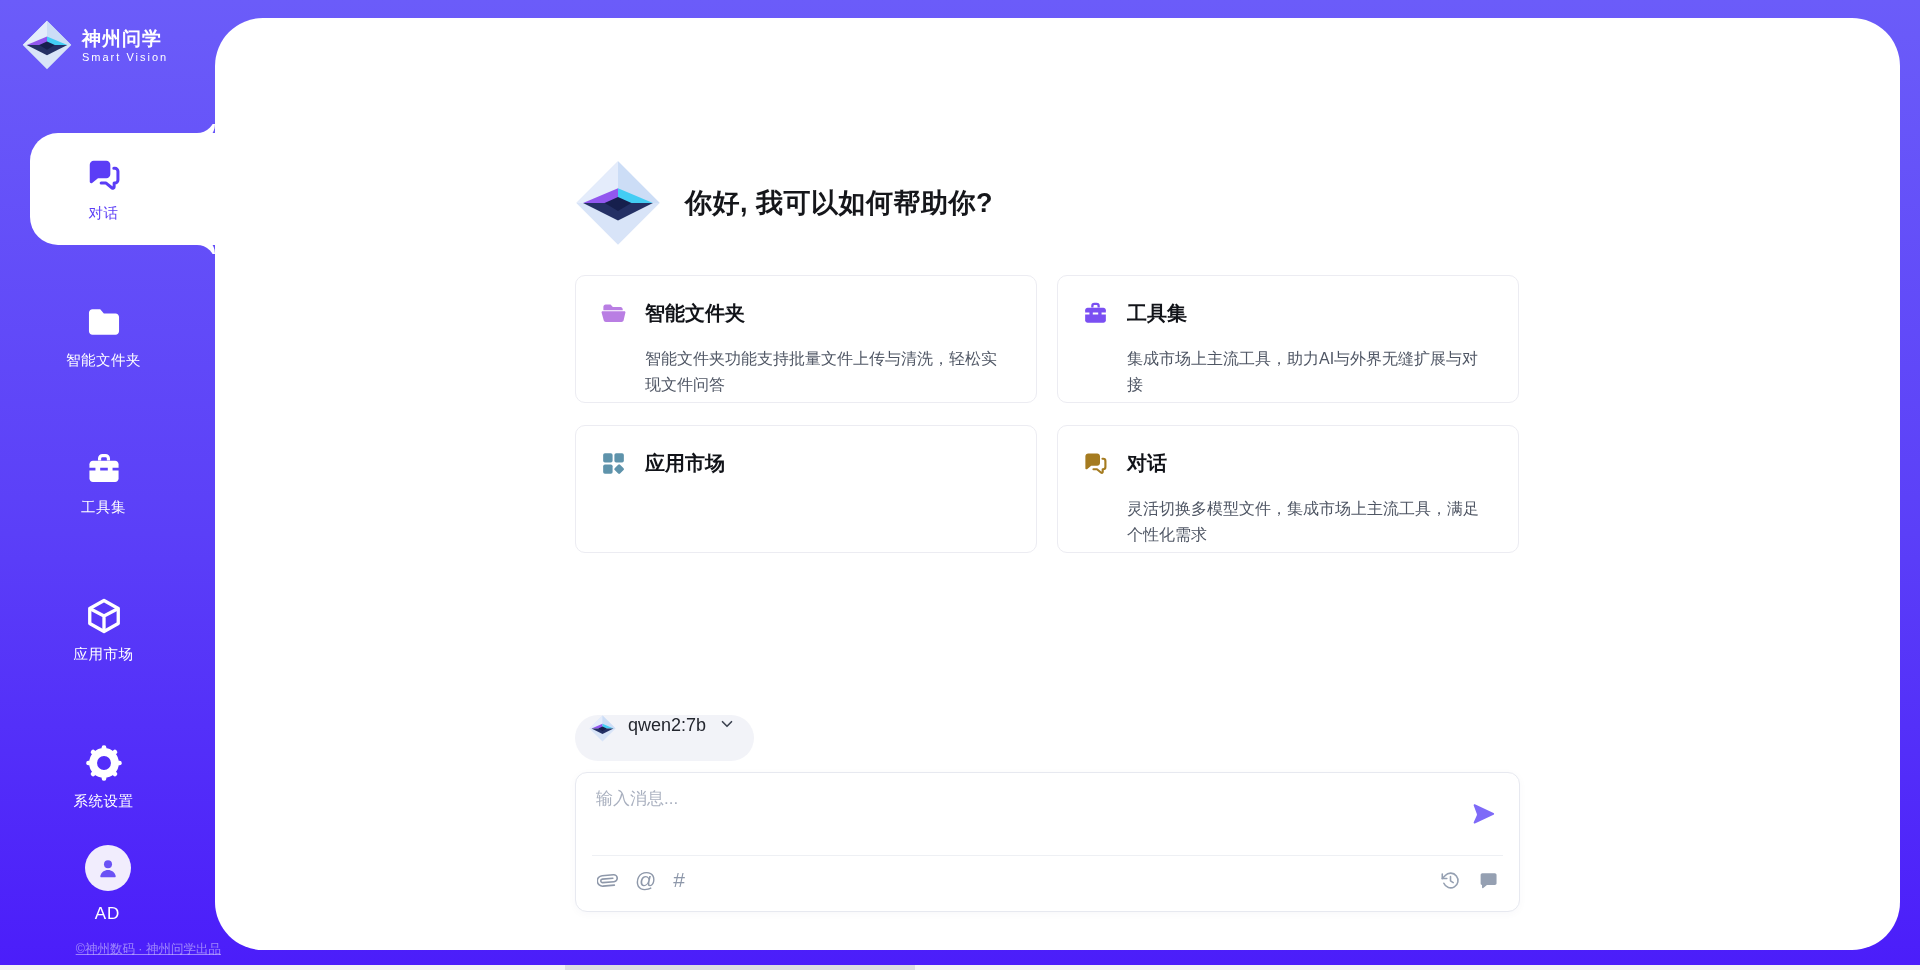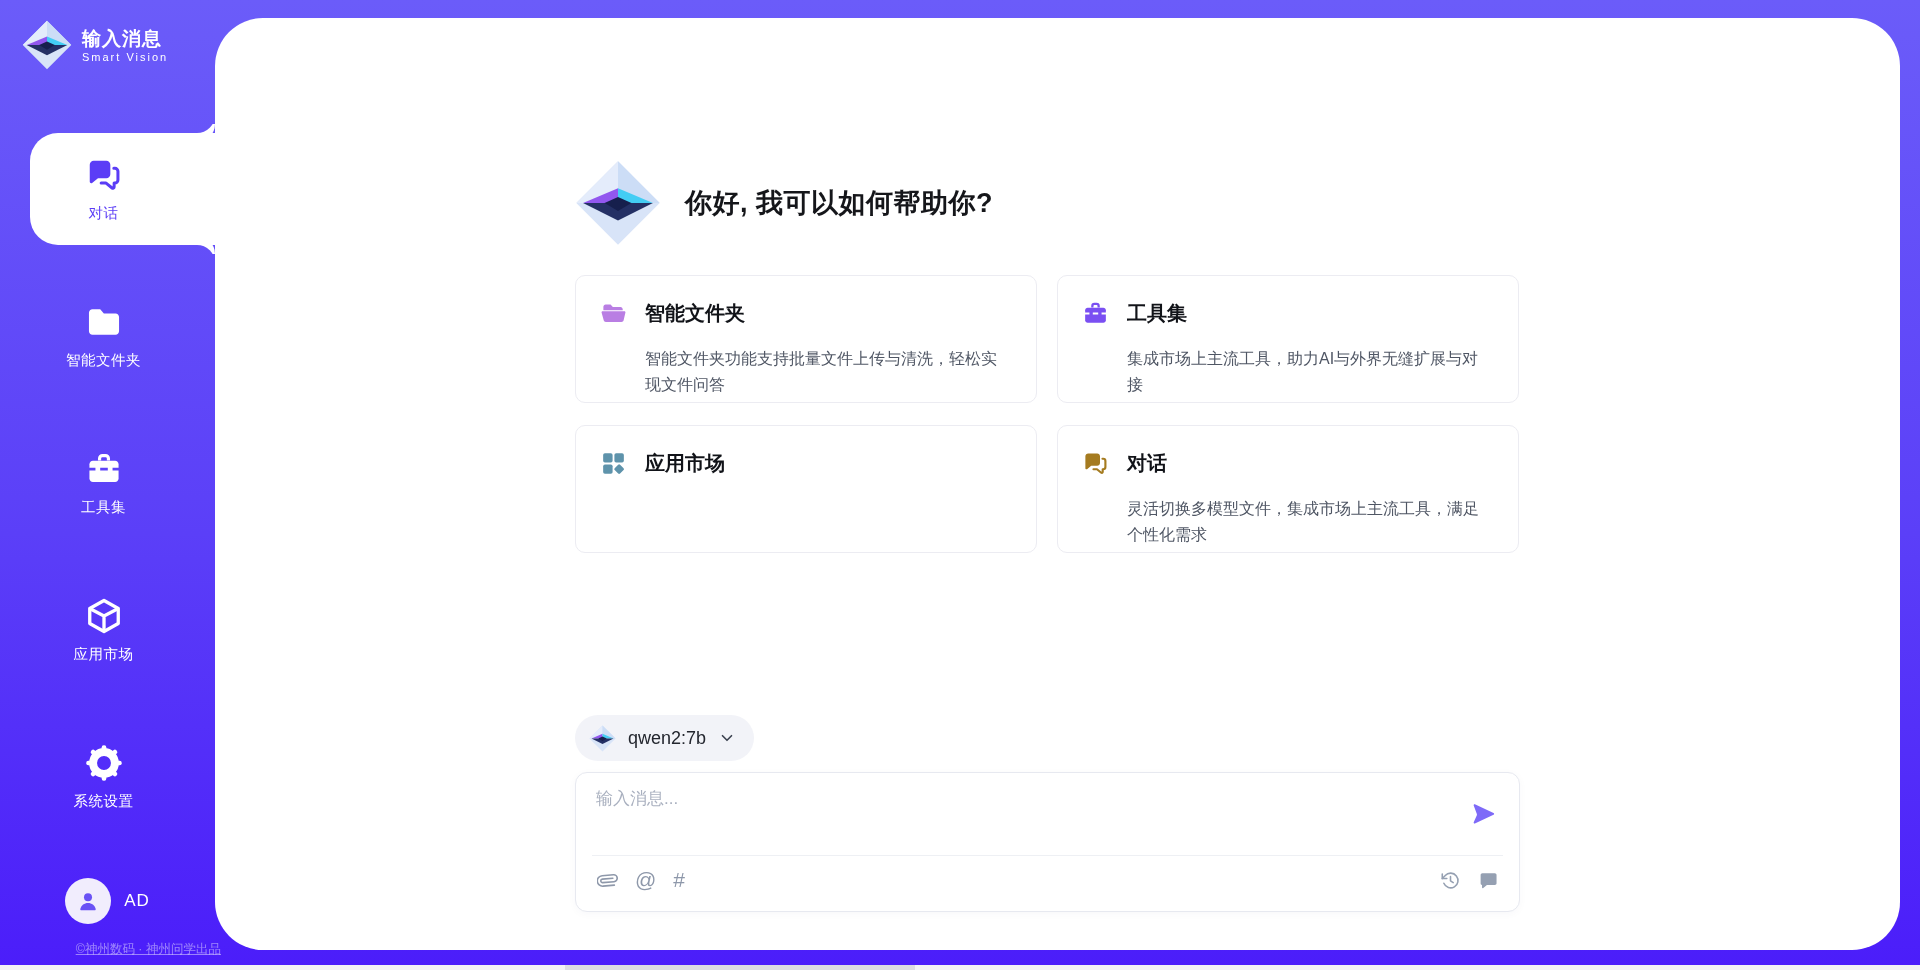--- a/index.html
+++ b/index.html
@@ -20,21 +20,21 @@
     color:#fff; border-radius:28px 0 0 28px; }
   .nav-item .nav-icon { width:40px; height:40px; display:flex; align-items:center; justify-content:center; }
   .nav-item .nav-icon svg { width:38px; height:38px; }
   .nav-label { font-size:14.5px; letter-spacing:.5px; }
   .nav-item.active { background:#fff; color:#5b3df6; }
   .nav-item.active::before, .nav-item.active::after { content:""; position:absolute; right:0; width:18px; height:18px; }
   .nav-item.active::before { top:-18px; border-bottom-right-radius:18px; box-shadow:0 9px 0 0 #fff; }
   .nav-item.active::after  { bottom:-18px; border-top-right-radius:18px; box-shadow:0 -9px 0 0 #fff; }
 
   .user-row { position:absolute; bottom:46px; left:0; width:215px; display:flex; align-items:center;
-    justify-content:center; gap:13px; }
+    justify-content:center; gap:13px;flex-direction:column; }
   .avatar { width:46px; height:46px; border-radius:50%; background:#f1edfd; display:flex;
     align-items:center; justify-content:center; }
   .avatar svg { width:26px; height:26px; color:#6a52f5; }
   .user-name { color:#fff; font-size:17px; letter-spacing:1px; }
   .side-footer { position:absolute; bottom:12px; left:6px; width:215px; text-align:right;
     color:rgba(255,255,255,.45); font-size:12.5px; white-space:nowrap;text-decoration:underline; }
 
   
   .panel { position:absolute; left:215px; top:18px; right:20px; bottom:20px; background:#fff;
     border-radius:48px; z-index:1;padding-left:12px; }
@@ -46,21 +46,21 @@
 
   .cards { position:absolute; top:257px; left:0; display:grid; grid-template-columns:462px 462px;
     grid-auto-rows:128px; column-gap:20px; row-gap:22px; }
   .card { background:#fff; border:1px solid #ececf2; border-radius:10px; padding:24px 24px 0 24px; cursor:pointer; }
   .card-head { display:flex; align-items:center; gap:18px; }
   .card-icon { width:27px; height:27px; flex:none; }
   .card-icon svg { width:27px; height:27px; }
   .card-title { font-size:20px; font-weight:700; color:#111318; }
   .card-desc { margin:19px 0 0 45px; font-size:16px; color:#4f5664; line-height:26px; }
 
-  .model-pill { position:absolute; top:697px; left:0; height:46px; display:inline-flex; align-items:center;
+  .model-pill { position:absolute; top:697px; left:0; height:46px; display:inline-flex; 
     gap:12px; padding:0 18px 0 14px; background:#f2f3f8; border-radius:23px; cursor:pointer; }
   .model-pill .logo { width:27px; height:27px; }
   .model-name { font-size:18px; color:#23262e; }
   .model-pill .chev { width:18px; height:18px; color:#3c4250; }
 
   .input-card { position:absolute; top:754px; left:0; width:945px; height:140px; background:#fff;
     border:1px solid #e7e9f0; border-radius:12px; box-shadow:0 2px 8px rgba(40,40,90,.03); }
   .input-card textarea { position:absolute; top:14px; left:20px; width:860px; height:56px; border:none;
     outline:none; resize:none; font-family:inherit; font-size:17px; color:#333; background:transparent; }
   .input-card textarea::placeholder { color:#a9b0bf; }
@@ -156,21 +156,21 @@
     </symbol>
   </defs>
 </svg>
 
 <aside class="sidebar">
   <div class="brand">
     <svg class="logo">
         <use href="#sym-diamond"></use>
       </svg>
     <div>
-      <div class="brand-name">输入消息</div>
+      <div class="brand-name">神州问学</div>
       <div class="brand-sub">Smart Vision</div>
     </div>
   </div>
 
   <nav class="nav">
     <div class="nav-item active">
       <span class="nav-icon">
           <svg>
             <use href="#sym-chat"></use>
           </svg>

